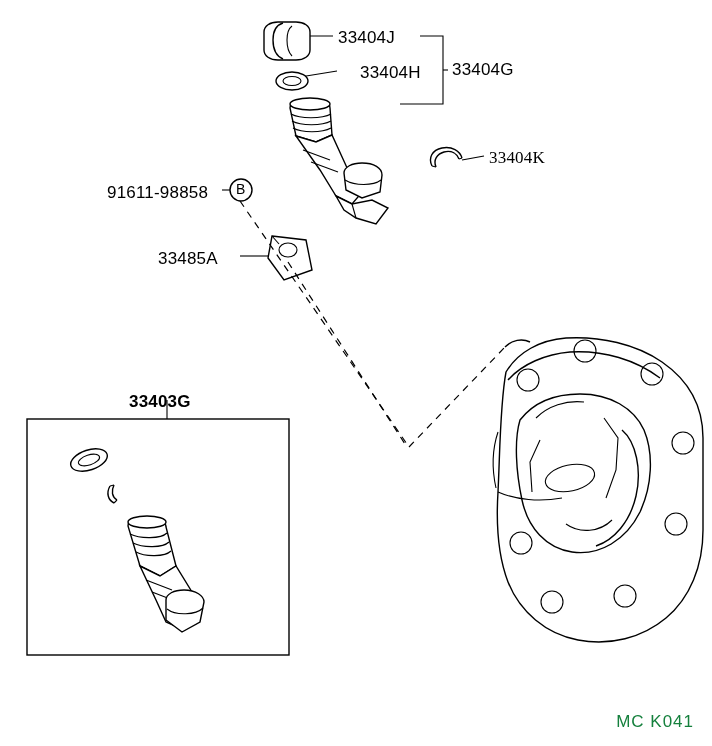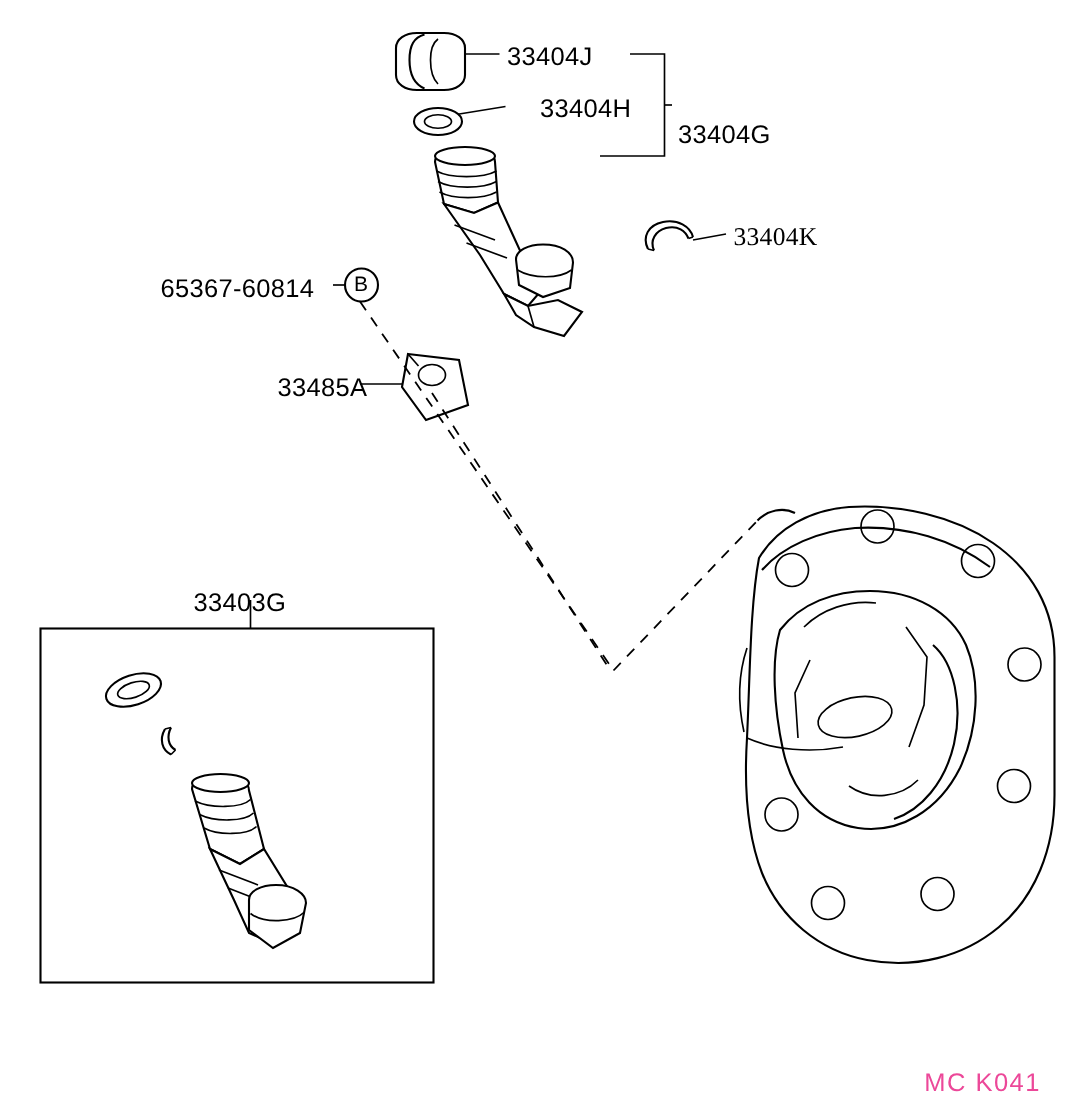--- a/index.html
+++ b/index.html
@@ -25,21 +25,21 @@
   }
   .label.small {
     font-size: 16px;
   }
   .footer-code {
     position: absolute;
     right: 18px;
     bottom: 14px;
     font-family: "Liberation Sans", sans-serif;
     font-size: 17px;
-    color: #ec4899;
+    color: #15803d;
     letter-spacing: 1px;
   }
   svg#art {
     position: absolute;
     left: 0;
     top: 0;
     width: 712px;
     height: 746px;
   }
   .ln { fill: none; stroke: #000000; stroke-width: 1.4; }
@@ -174,22 +174,22 @@
       <path class="ln" d="M622 430 C636 442 642 470 636 496 C630 522 614 540 596 546"></path>
 
       <path class="ln" d="M505 347 C512 340 522 338 530 342"></path>
       <path class="ln-thin" d="M498 432 C492 450 492 470 496 488"></path>
     </g>
 
   </svg>
 
   <div class="label" style="left:338px; top:28px;">33404J</div>
   <div class="label" style="left:360px; top:63px;">33404H</div>
-  <div class="label" style="left:452px; top:60px;margin-top:20px;">33404G</div>
+  <div class="label" style="left:452px; top:60px;">33404G</div>
   <div class="label" style="left:489px; top:148px;font-family:Liberation Serif, serif;">33404K</div>
-  <div class="label" style="left:107px; top:183px;">65367-60814</div>
+  <div class="label" style="left:107px; top:183px;">91611-98858</div>
   <div class="label small" style="left:236px; top:181px; font-size:14px;">B</div>
-  <div class="label" style="left:185px; top:249px;">33485A</div>
-  <div class="label" style="left:129px; top:392px;">33403G</div>
+  <div class="label" style="left:158px; top:249px;">33485A</div>
+  <div class="label" style="left:129px; top:392px;font-weight:bold;">33403G</div>
 
   <div class="footer-code">MC  K041</div>
 
 </div>
 
 </body></html>

